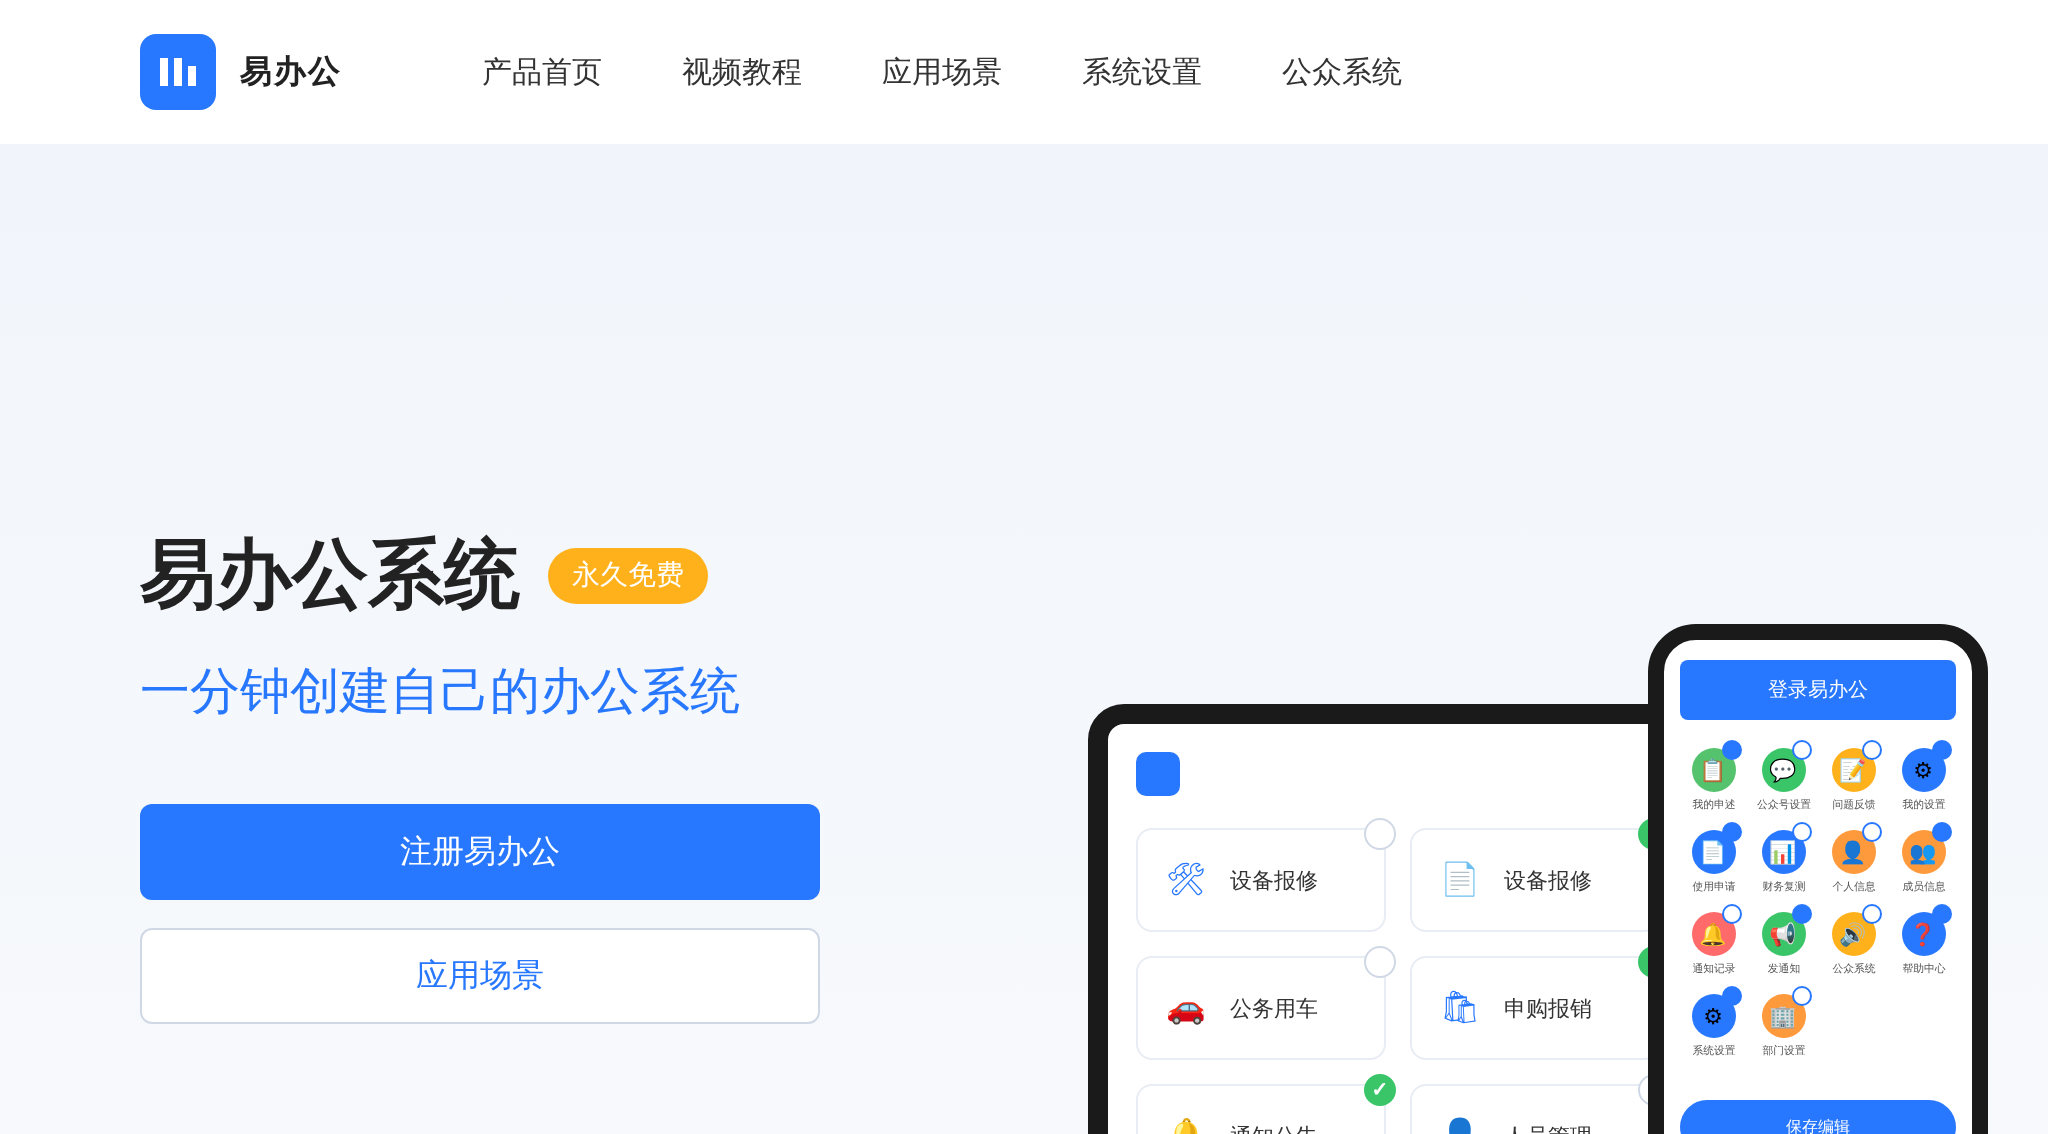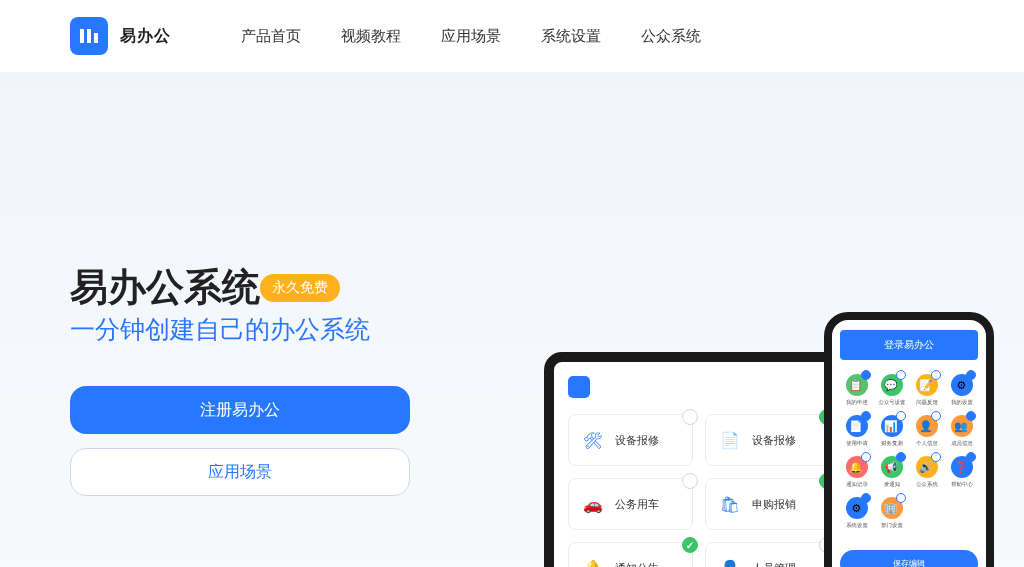--- a/index.html
+++ b/index.html
@@ -64,21 +64,22 @@
       height: 560px;
       position: relative;
     }
     .hero-left {
       flex: 0 0 340px;
       padding-top: 120px;
     }
     .hero-title-row {
       display: flex;
       align-items: center;
-      margin-bottom: 0;
+      gap: 14px;
+      margin-bottom: 16px;
     }
     .hero-title {
       font-size: 38px;
       font-weight: bold;
       color: #222;
     }
     .badge-free {
       background: #ffb11b;
       color: #fff;
       font-size: 14px;
@@ -91,21 +92,21 @@
       font-weight: 500;
       margin-bottom: 40px;
     }
     .cta-stack {
       display: flex;
       flex-direction: column;
       gap: 14px;
     }
     .cta-button {
       height: 48px;
-      border-radius: 16px;
+      border-radius: 6px;
       font-size: 16px;
       display: flex;
       align-items: center;
       justify-content: center;
       cursor: pointer;
       border: 1px solid transparent;
     }
     .cta-primary {
       background: #2878ff;
       color: #fff;

